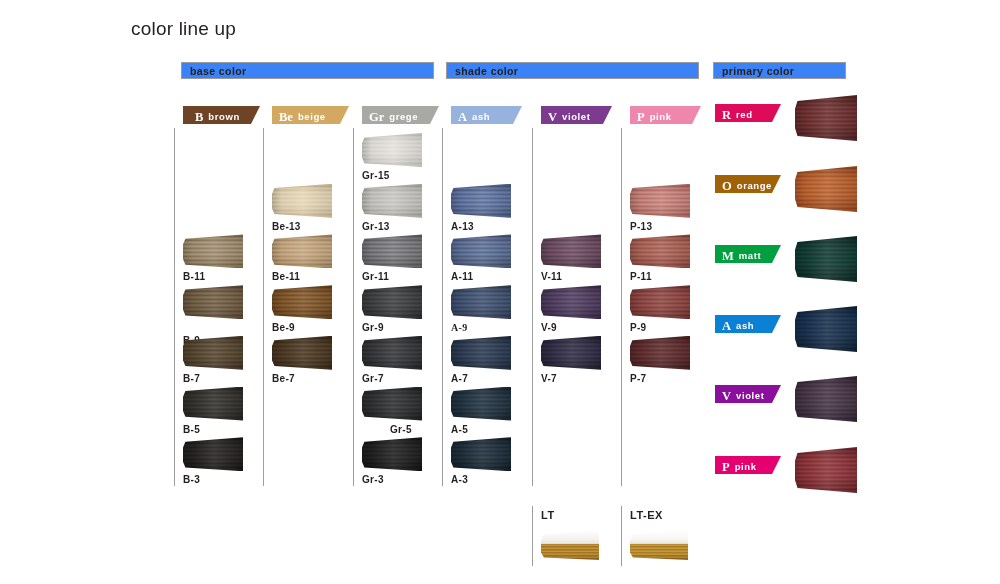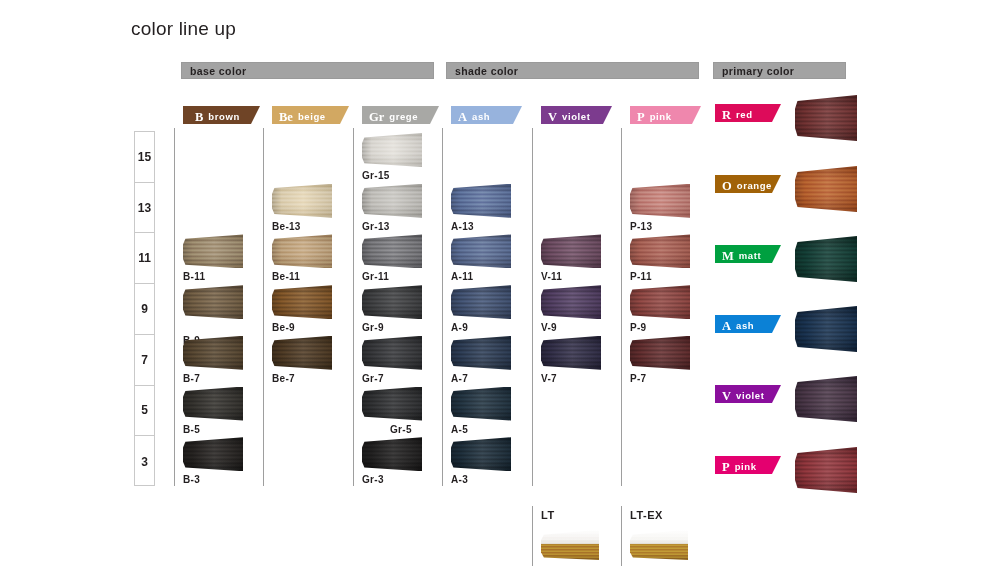--- a/index.html
+++ b/index.html
@@ -12,21 +12,21 @@
   #stage{position:relative;width:1000px;height:584px;}
 
   
   #page-title{
     position:absolute;left:131px;top:18px;
     font-size:19px;font-weight:400;color:#231f20;letter-spacing:.2px;
   }
 
   
   .section-box{
-    position:absolute;height:17px;border:1px solid #9a9a9a;background:#a3a3a3;
+    position:absolute;height:17px;border:1px solid #9a9a9a;background:#3b82f6;
     box-sizing:border-box;
     padding-left:17px;
   }
   .section-box span{
     position:absolute;left:8px;top:50%;transform:translateY(-50%);
     font-size:10.5px;font-weight:bold;color:#231f20;letter-spacing:.4px;
     white-space:nowrap;
   }
 
   
@@ -130,43 +130,20 @@
         <span>base color</span>
       </div>
       <div class="section-box" style="left: 446px; top: 62px; width: 253px;">
         <span>shade color</span>
       </div>
       <div class="section-box" style="left: 713px; top: 62px; width: 133px;">
         <span>primary color</span>
       </div>
     </div>
 
-  <div id="level-scale">
-      <div class="level-cell">
-        <b>15</b>
-      </div>
-      <div class="level-cell">
-        <b>13</b>
-      </div>
-      <div class="level-cell">
-        <b>11</b>
-      </div>
-      <div class="level-cell">
-        <b>9</b>
-      </div>
-      <div class="level-cell">
-        <b>7</b>
-      </div>
-      <div class="level-cell">
-        <b>5</b>
-      </div>
-      <div class="level-cell">
-        <b>3</b>
-      </div>
-    </div>
 
   <div id="dividers-layer">
       <div class="col-divider" style="left: 174px; top: 128px; height: 358px;"></div>
       <div class="col-divider" style="left: 263px; top: 128px; height: 358px;"></div>
       <div class="col-divider" style="left: 353px; top: 128px; height: 358px;"></div>
       <div class="col-divider" style="left: 442px; top: 128px; height: 358px;"></div>
       <div class="col-divider" style="left: 532px; top: 128px; height: 358px;"></div>
       <div class="col-divider" style="left: 621px; top: 128px; height: 358px;"></div>
     </div>
 
@@ -248,21 +225,21 @@
         <div class="swatch" style="background: linear-gradient(rgb(70, 86, 123) 0%, rgb(93, 113, 157) 26%, rgb(93, 113, 157) 62%, rgb(70, 86, 123) 100%);"></div>
       </div>
       <div class="sw-label" style="left: 451px; top: 220.71px;">A-13</div>
       <div class="swatch-wrap" style="left: 451px; top: 234.42px; width: 60px; height: 34px;">
         <div class="swatch" style="background: linear-gradient(rgb(67, 79, 109) 0%, rgb(90, 108, 147) 26%, rgb(90, 108, 147) 62%, rgb(67, 79, 109) 100%);"></div>
       </div>
       <div class="sw-label" style="left: 451px; top: 271.42px;">A-11</div>
       <div class="swatch-wrap" style="left: 451px; top: 285.13px; width: 60px; height: 34px;">
         <div class="swatch" style="background: linear-gradient(rgb(44, 56, 80) 0%, rgb(63, 79, 110) 26%, rgb(63, 79, 110) 62%, rgb(44, 56, 80) 100%);"></div>
       </div>
-      <div class="sw-label" style="left: 451px; top: 322.13px;">A-9</div>
+      <div class="sw-label" style="left: 451px; top: 322.13px; font-family: Liberation Serif, serif;">A-9</div>
       <div class="swatch-wrap" style="left: 451px; top: 335.84px; width: 60px; height: 34px;">
         <div class="swatch" style="background: linear-gradient(rgb(27, 39, 55) 0%, rgb(43, 58, 81) 26%, rgb(43, 58, 81) 62%, rgb(27, 39, 55) 100%);"></div>
       </div>
       <div class="sw-label" style="left: 451px; top: 372.84px;">A-7</div>
       <div class="swatch-wrap" style="left: 451px; top: 386.55px; width: 60px; height: 34px;">
         <div class="swatch" style="background: linear-gradient(rgb(19, 32, 43) 0%, rgb(33, 50, 63) 26%, rgb(33, 50, 63) 62%, rgb(19, 32, 43) 100%);"></div>
       </div>
       <div class="sw-label" style="left: 451px; top: 423.55px;">A-5</div>
       <div class="swatch-wrap" style="left: 451px; top: 437.26px; width: 60px; height: 34px;">
         <div class="swatch" style="background: linear-gradient(rgb(14, 26, 35) 0%, rgb(28, 44, 56) 26%, rgb(28, 44, 56) 62%, rgb(14, 26, 35) 100%);"></div>

